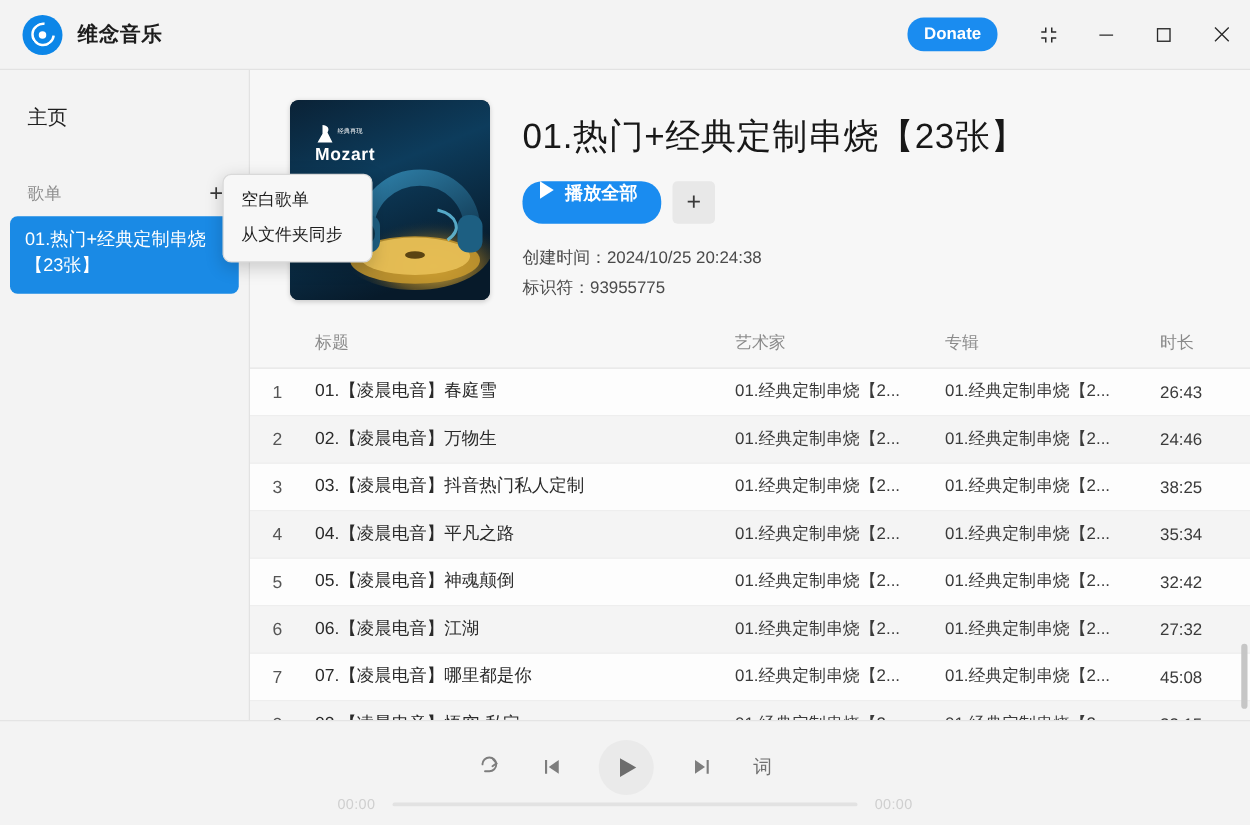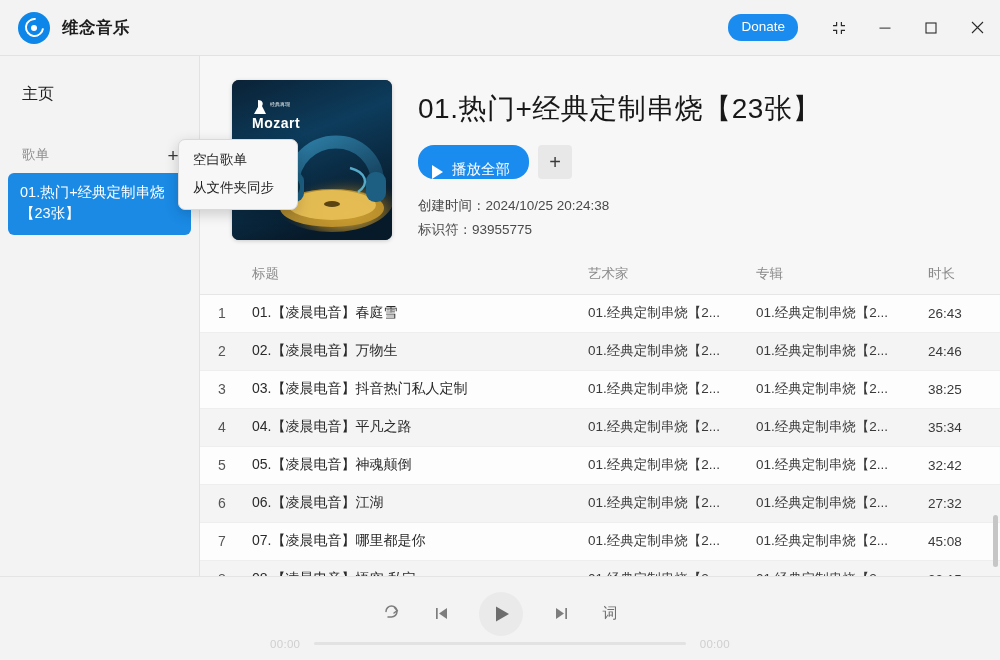--- a/index.html
+++ b/index.html
@@ -44,21 +44,21 @@
     background: #fff; left: 50%; top: 50%; transform: translate(-50%,-50%);
   }
   .brand-name {
     font-size: 16.5px; font-weight: bold; color: #1d1d1d; letter-spacing: .5px;
   }
   .tb-right {
     margin-left: auto; display: flex; align-items: center; height: 100%;
   }
   .donate {
     background: #1a8cf0; color: #ffffff;
-    font-size: 13.5px; font-weight: normal;
+    font-size: 13.5px; font-weight: bold;
     padding: 6px 13px 7px; border-radius: 13px;
     border: none; cursor: pointer; line-height: 1;
     margin-right: 18px;
   }
   .tb-btn {
     width: 46px; height: 100%;
     display: flex; align-items: center; justify-content: center;
     cursor: pointer; color: #2b2b2b; background: transparent; border: none;
   }
 
@@ -134,22 +134,22 @@
   .hero-info { padding-top: 10px; min-width: 0; }
   .pl-title {
     font-size: 28px; color: #181818; font-weight: normal;
     letter-spacing: .5px; white-space: nowrap;
   }
   .hero-actions { display: flex; align-items: center; gap: 9px; margin-top: 17px; }
   .play-all {
     background: #1a8cf0; color: #fff;
     border: none; border-radius: 16px;
     height: 34px; padding: 0 19px 0 14px;
-    display: flex; align-items: flex-end; gap: 9px;
-    font-size: 14.5px; font-weight: normal; cursor: pointer;
+    display: flex; align-items: flex-start; gap: 9px;
+    font-size: 14.5px; font-weight: bold; cursor: pointer;
   }
   .play-all .tri {
     width: 0; height: 0;
     border-left: 11px solid #fff;
     border-top: 7px solid transparent;
     border-bottom: 7px solid transparent;
   }
   .add-sq {
     width: 34px; height: 34px; border-radius: 4px;
     background: #e8e8e8; border: none; cursor: pointer;

